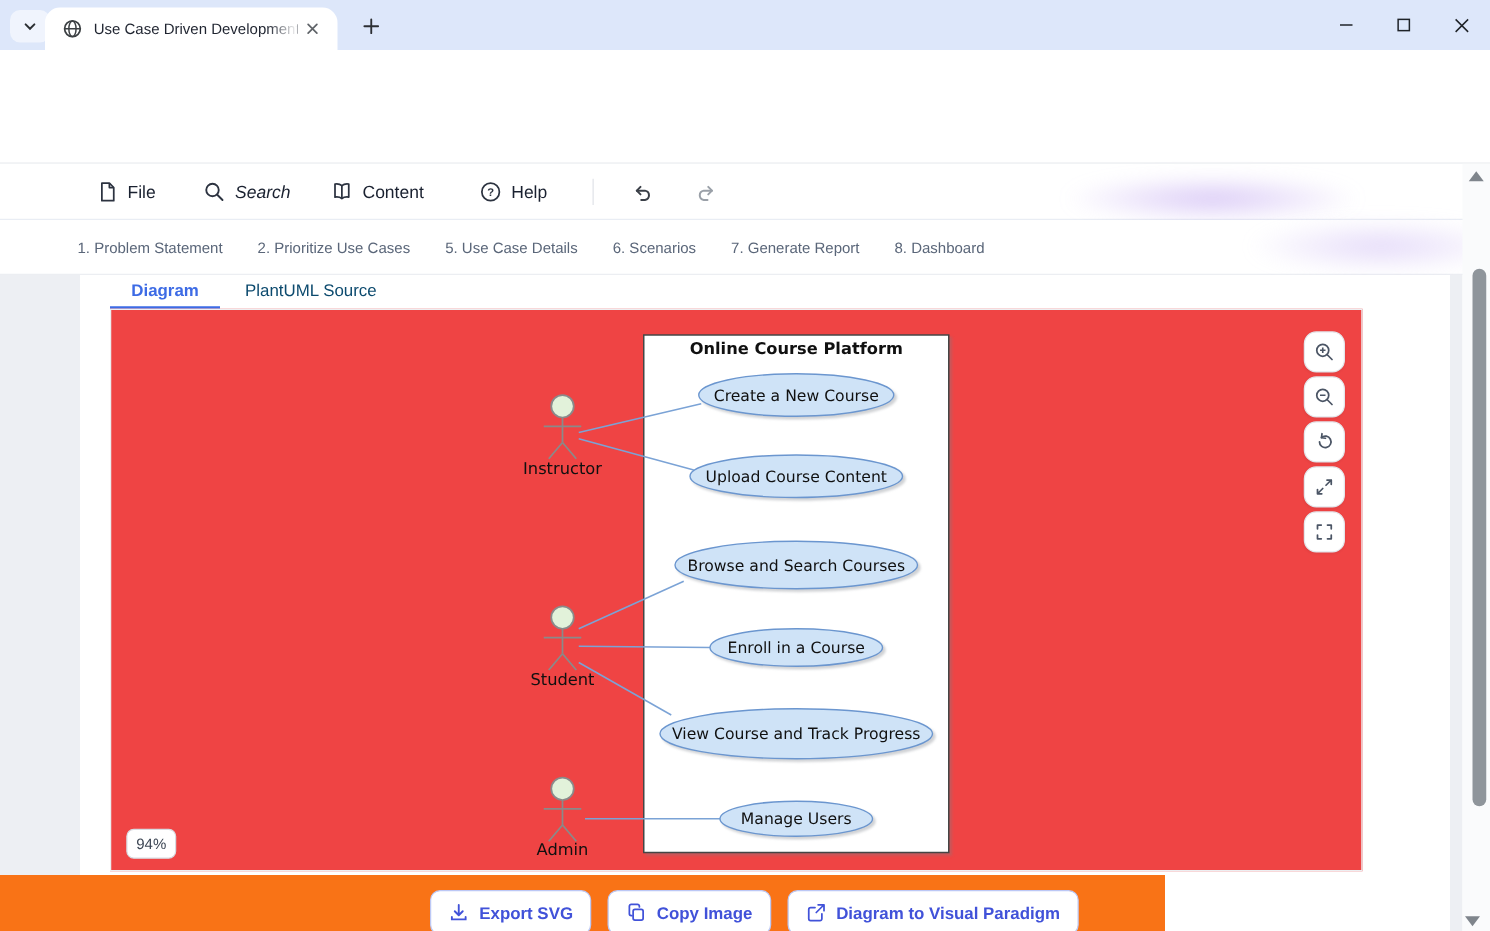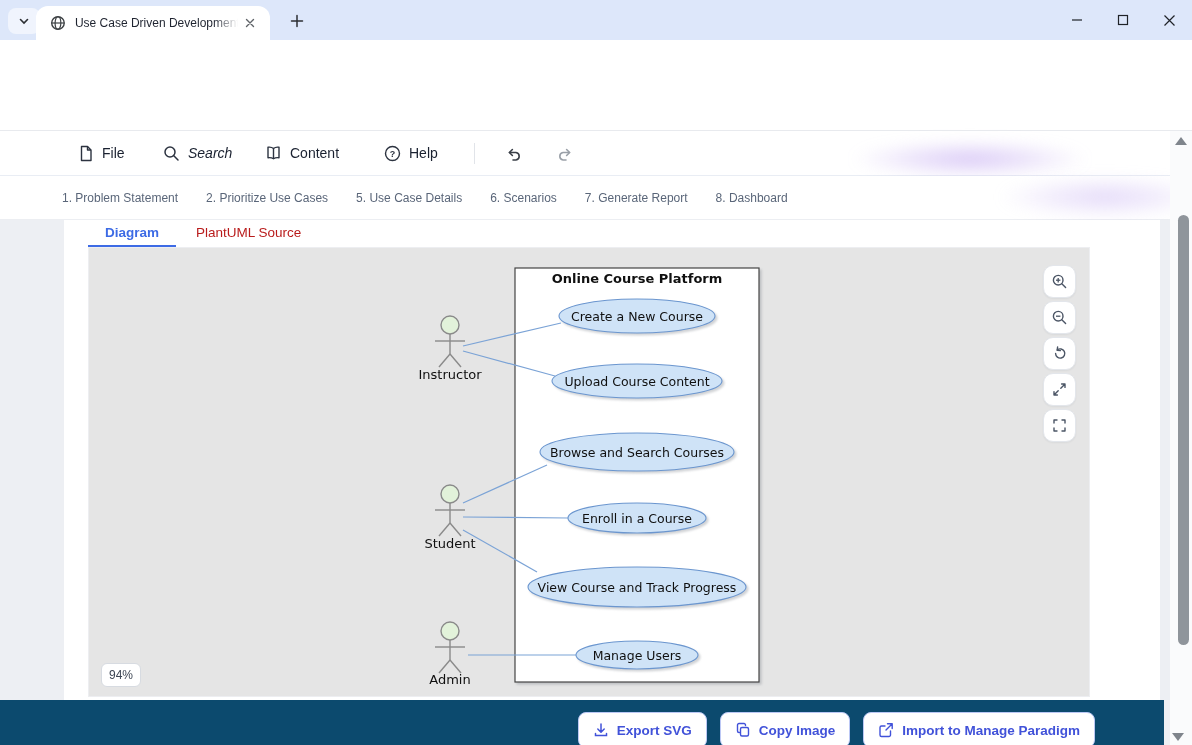--- a/index.html
+++ b/index.html
@@ -59,37 +59,37 @@
   .steps-row { position:absolute; left:0; top:176px; width:1192px; height:44px; background:#fff; border-bottom:1px solid #eceef2;
                display:flex; align-items:stretch; padding-left:62px; gap:28px; }
   .step { display:flex; align-items:center; font-size:12px; color:#5a6679; white-space:nowrap; border-bottom:3px solid transparent; padding-top:3px; }
   .step.active { color:#6d28d9; font-weight:bold; border-bottom-color:#7c3aed; }
 
   
   .left-strip  { position:absolute; left:0; top:220px; width:64px; height:480px; background:#edeff3; }
   .right-strip { position:absolute; left:1160px; top:220px; width:10px; height:525px; background:#edeff3; }
   .card { position:absolute; left:64px; top:220px; width:1096px; height:480px; background:#fff; }
   .ws-tabs { position:absolute; left:24px; top:0; height:27px; display:flex;align-items:center; }
-  .ws-tab { height:27px; display:flex; align-items:center; justify-content:center; font-size:13.5px; color:#b91c1c;
+  .ws-tab { height:27px; display:flex; align-items:center; justify-content:center; font-size:13.5px; color:#0c4a6e;
             padding:0 20px; border-bottom:2px solid transparent; }
   .ws-tab.active { color:#3d6be5; font-weight:bold; border-bottom-color:#3d6be5; padding:0 17px; }
-  .canvas { position:absolute; left:24px; top:27px; width:1002px; height:450px; background:#e5e5e5; border:1px solid #edeef1; }
+  .canvas { position:absolute; left:24px; top:27px; width:1002px; height:450px; background:#ef4444; border:1px solid #edeef1; }
   .diagram-svg { position:absolute; left:0; top:0; }
   .shape { filter:drop-shadow(2px 2px 1px rgba(120,125,135,.35)); }
   .uc-text { font-family:"DejaVu Sans", sans-serif; font-size:12.5px; fill:#101010; }
   .actor-label { font-family:"DejaVu Sans", sans-serif; font-size:13px; fill:#101010; }
   .sys-title { font-family:"DejaVu Sans", sans-serif; font-size:13px; font-weight:bold; fill:#101010; }
   .zoom-controls { position:absolute; right:13px; top:17px; display:flex; flex-direction:column; gap:3px; }
   .zoom-btn { width:33px; height:33px; border-radius:10px; background:#fff; border:1px solid #e3e6eb;
               box-shadow:0 1px 2px rgba(20,30,50,.06); display:flex; align-items:center; justify-content:center; }
   .zoom-badge { position:absolute; left:12px; top:415px; padding:4px 7px; background:#fff; border:1px solid #d7dbe1;
                 border-radius:6px; font-size:12px; color:#3d4654; }
 
   
-  .footer-bar { position:absolute; left:0; top:700px; width:1164px; height:45px; background:#0c4a6e; }
+  .footer-bar { position:absolute; left:0; top:700px; width:932px; height:45px; background:#f97316; }
   .footer-buttons { position:absolute; right:69px; top:12px; display:flex; gap:13px; }
   .footer-btn { height:36px; display:flex; align-items:center; gap:8px; padding:0 14px; background:#fff;
                 border:1px solid #bcc8f5; border-radius:8px; color:#4152d9; font-size:13.5px; font-weight:bold; }
 
   
   .sb-track { position:absolute; left:1170px; top:131px; width:22px; height:614px; background:#fafbfc; }
   .sb-thumb { position:absolute; left:1178px; top:215px; width:11px; height:430px; border-radius:5.5px; background:#8f959b; }
   .sb-up   { position:absolute; left:1175px; top:137px; width:0; height:0;
              border-left:6px solid transparent; border-right:6px solid transparent; border-bottom:8px solid #7f858c; }
   .sb-down { position:absolute; left:1172px; top:733px; width:0; height:0;
@@ -406,21 +406,21 @@
             <rect x="5.5" y="5.5" width="8" height="8.5" rx="1.5" fill="none" stroke="#4152d9" stroke-width="1.4"></rect>
             <path d="M10.5 3.5 V3 A1.5 1.5 0 0 0 9 1.5 H4 A1.5 1.5 0 0 0 2.5 3 V9 A1.5 1.5 0 0 0 4 10.5 H4.5" fill="none" stroke="#4152d9" stroke-width="1.4" stroke-linecap="round"></path>
           </svg>
         <span>Copy Image</span>
       </button>
       <button class="footer-btn">
         <svg width="16" height="16" viewBox="0 0 16 16">
             <path d="M12.5 9 V13 A1.5 1.5 0 0 1 11 14.5 H3.5 A1.5 1.5 0 0 1 2 13 V5.5 A1.5 1.5 0 0 1 3.5 4 H7" fill="none" stroke="#4152d9" stroke-width="1.4" stroke-linecap="round"></path>
             <path d="M9.5 1.8 H14.2 V6.5 M14 2 L8 8" fill="none" stroke="#4152d9" stroke-width="1.4" stroke-linecap="round" stroke-linejoin="round"></path>
           </svg>
-        <span>Import to Manage Paradigm</span>
+        <span>Diagram to Visual Paradigm</span>
       </button>
     </div>
   </div>
 
   <div class="sb-track"></div>
   <div class="sb-up"></div>
   <div class="sb-thumb"></div>
   <div class="sb-down"></div>
 
 </div>

